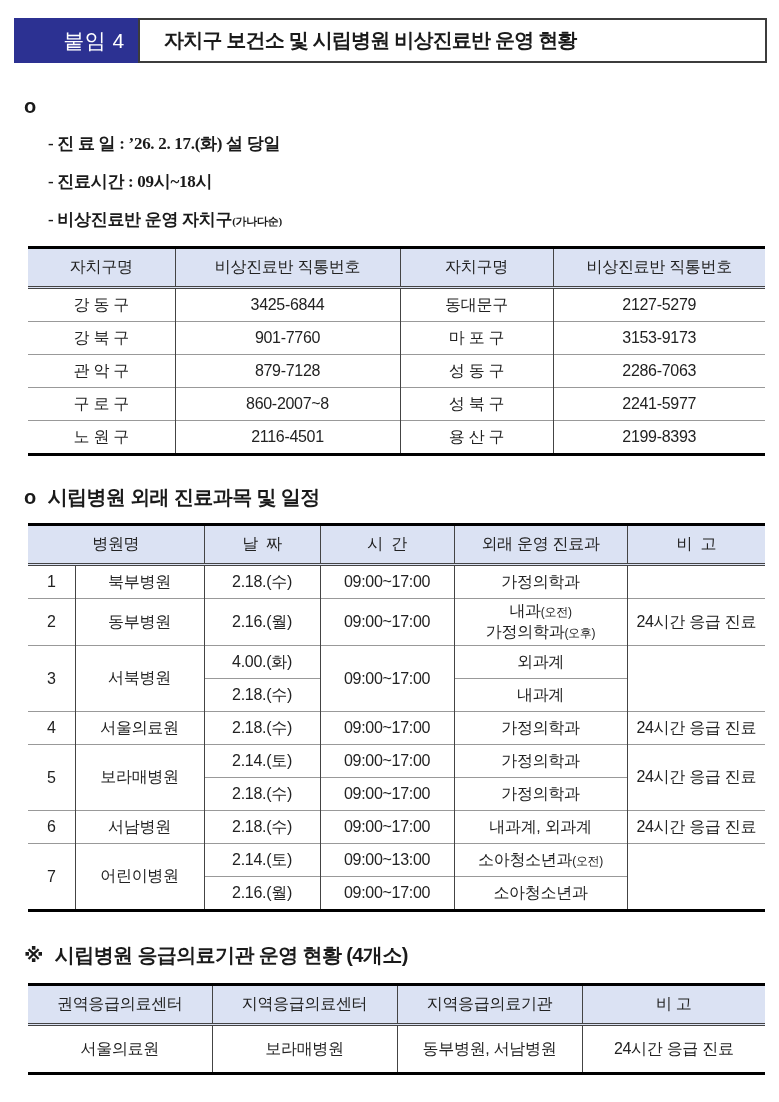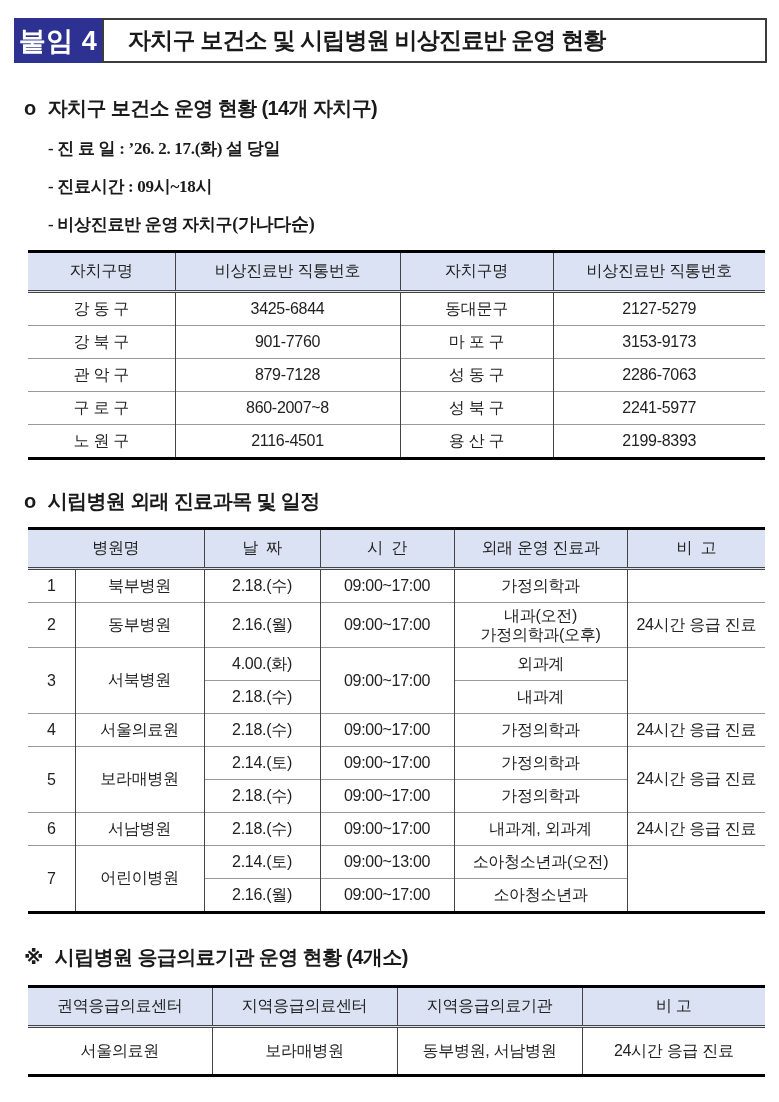--- a/index.html
+++ b/index.html
@@ -8,70 +8,69 @@
     font-family:"Liberation Sans","DejaVu Sans",sans-serif;
     color:#1a1a1a; letter-spacing:-0.3px;
   }
   .doc { padding:18px 12px 0 14px; }
 
   
   .hdr { display:flex; align-items:stretch; height:45px; }
   .badge {
     background:var(--badge-bg,#2c3192); color:#fff; width:88px;
     display:flex; align-items:center; justify-content:center;
-    font-size:27px; font-weight:bold; letter-spacing:0.5px; flex:0 0 88px;
+    font-size:21px; font-weight:normal; letter-spacing:0.5px; flex:0 0 88px;padding-left:36px;
   }
   .titlebox {
     flex:1; border:2px solid #3c3c3c; background:#fff;
     display:flex; align-items:center; padding-left:24px;
-    font-size:23px; font-weight:bold; letter-spacing:-0.8px;
+    font-size:20px; font-weight:bold; letter-spacing:-0.8px;
   }
 
   
   .sec { display:flex; align-items:baseline; font-size:20px; font-weight:bold;
          margin:32px 0 0 10px; letter-spacing:-0.6px; }
   .sec .marker { margin-right:12px; font-weight:bold; }
 
   
   .bullets { margin:14px 0 0 34px; }
   .bullet { font-size:17px; font-weight:600; margin-bottom:13px; line-height:24px;font-family:Liberation Serif, serif; }
-  .bullet .sm { font-size:18px; font-weight:600; }
+  .bullet .sm { font-size:11px; font-weight:600; }
 
   
   table.tbl {
     border-collapse:collapse; table-layout:fixed; width:737px;
     margin:12px 0 0 14px; border-top:3px solid #000; border-bottom:3px solid #000;
     font-size:16px; color:#222;
   }
   .tbl th {
     background:var(--header-bg,#dbe2f3); font-weight:normal; height:33px;
     border-bottom:3px double #444; text-align:center; padding:2px 4px;
   }
   .tbl td { height:28px; text-align:center; padding:2px 4px; }
   .tbl td, .tbl th { border-left:1px solid #444; }
   .tbl .c0 { border-left:none !important; }
   .tbl tbody tr + tr { border-top:1px solid #999; }
-  .sm { font-size:16px; }
+  .sm { font-size:12px; }
   .dept2 div { line-height:19px; }
   .tall td { height:40px; }
   #emg-table td { height:42px; }
 </style>
 </head>
 <body>
 
 <div class="doc">
 
   <div class="hdr">
     <div class="badge">붙임 4</div>
     <div class="titlebox">자치구 보건소 및 시립병원 비상진료반 운영 현황</div>
   </div>
 
   <div class="sec">
     <span class="marker">o</span>
-    <span>자치구 보건소 운영 현황 (14개 자치구)</span>
   </div>
 
   <div class="bullets">
     <div class="bullet"><span>- 진 료 일 : ’26. 2. 17.(화) 설 당일</span><span class="sm"></span></div>
     <div class="bullet"><span>- 진료시간 : 09시~18시</span><span class="sm"></span></div>
     <div class="bullet"><span>- 비상진료반 운영 자치구</span><span class="sm">(가나다순)</span></div>
   </div>
 
   <table class="tbl" id="district-table">
     <colgroup>

